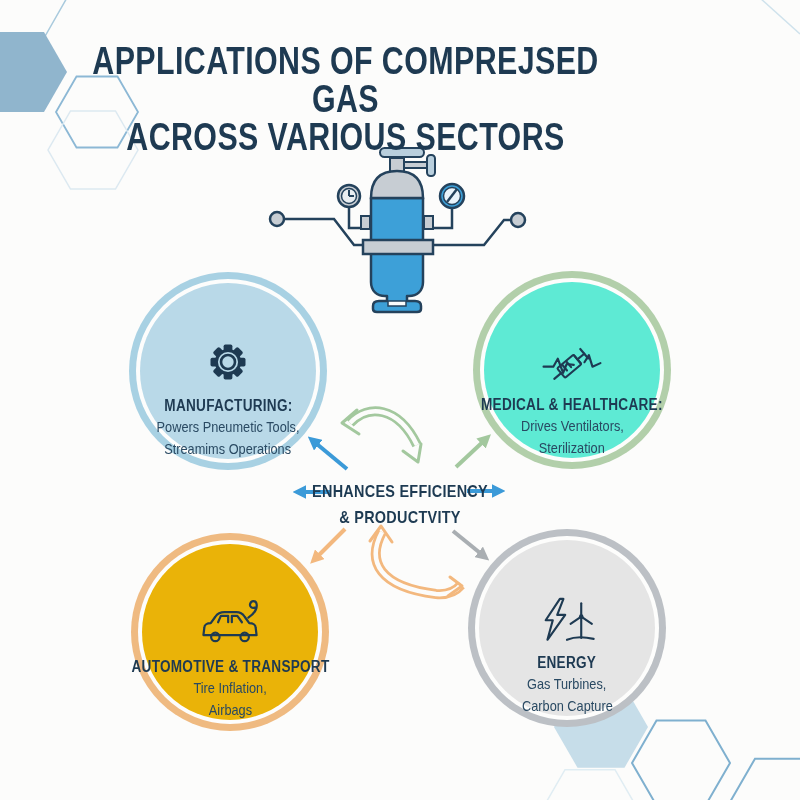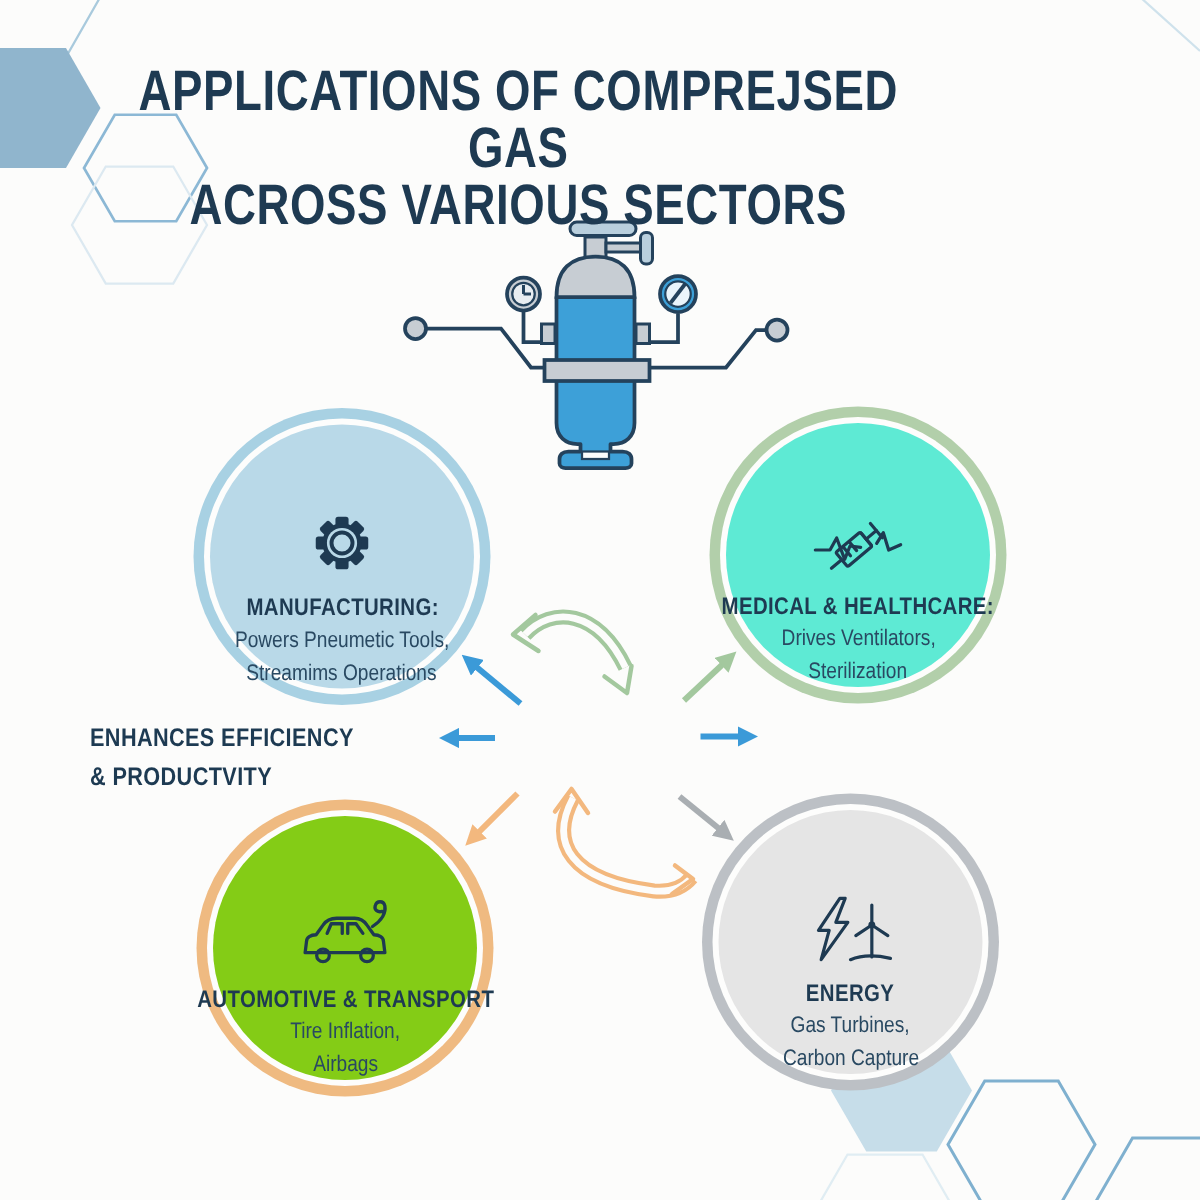--- a/index.html
+++ b/index.html
@@ -26,27 +26,27 @@
     text-align:center;z-index:3;
   }
   .sector .icon{margin-bottom:6px;}
   .condensed{transform:scaleX(.85);transform-origin:center;display:block;}
   .sector .s-title{font-size:16px;font-weight:800;letter-spacing:.3px;line-height:1.3;white-space:nowrap;}
   .sector .s-desc{font-size:15px;font-weight:500;line-height:1.42;color:#294962;white-space:nowrap;}
   .sector-manufacturing{left:140px;top:283px;background:#b9d9e8;
     box-shadow:0 0 0 4px #fdfdfc,0 0 0 11px #a8d1e3;}
   .sector-medical{left:484px;top:282px;background:#5eead4;
     box-shadow:0 0 0 4px #fdfdfc,0 0 0 11px #b2cfaa;}
-  .sector-automotive{left:142px;top:544px;background:#84cc16;
+  .sector-automotive{left:142px;top:544px;background:#eab308;
     box-shadow:0 0 0 4px #fdfdfc,0 0 0 11px #efba81;}
   .sector-energy{left:479px;top:540px;background:#e5e5e5;
     box-shadow:0 0 0 4px #fdfdfc,0 0 0 11px #bcc0c5;}
   
   .center-label{
-    position:absolute;left:0;top:479px;width:800px;z-index:6;
+    position:absolute;left:0;top:479px;width:800px;text-align:center;z-index:6;
   }
   .center-label .c-line{
     display:block;font-size:17px;font-weight:800;line-height:1.55;
     letter-spacing:.3px;transform:scaleX(.85);transform-origin:center;color:#1d3a52;
   }
   svg{display:block;}
 </style>
 </head>
 <body>
 

